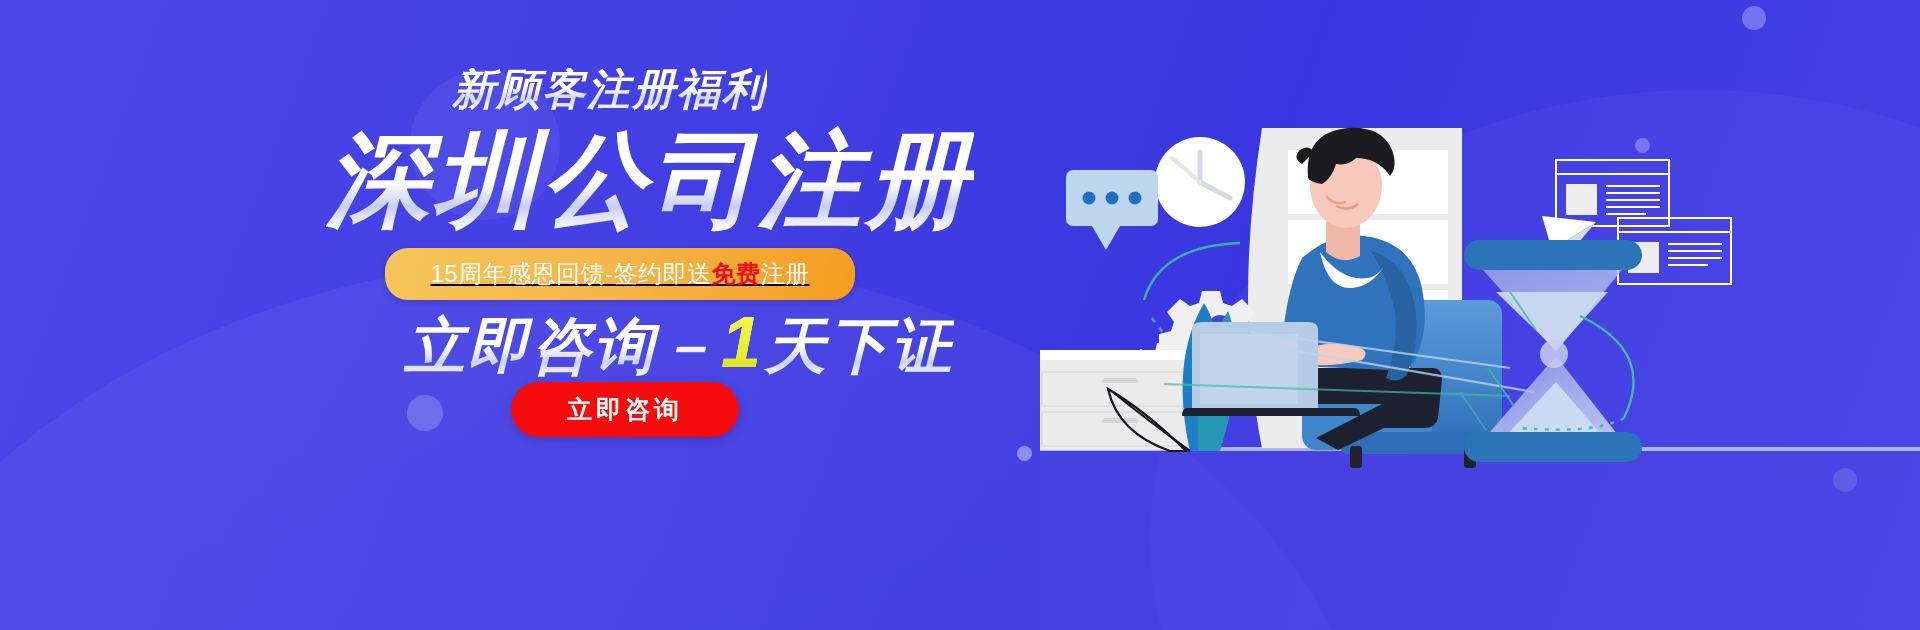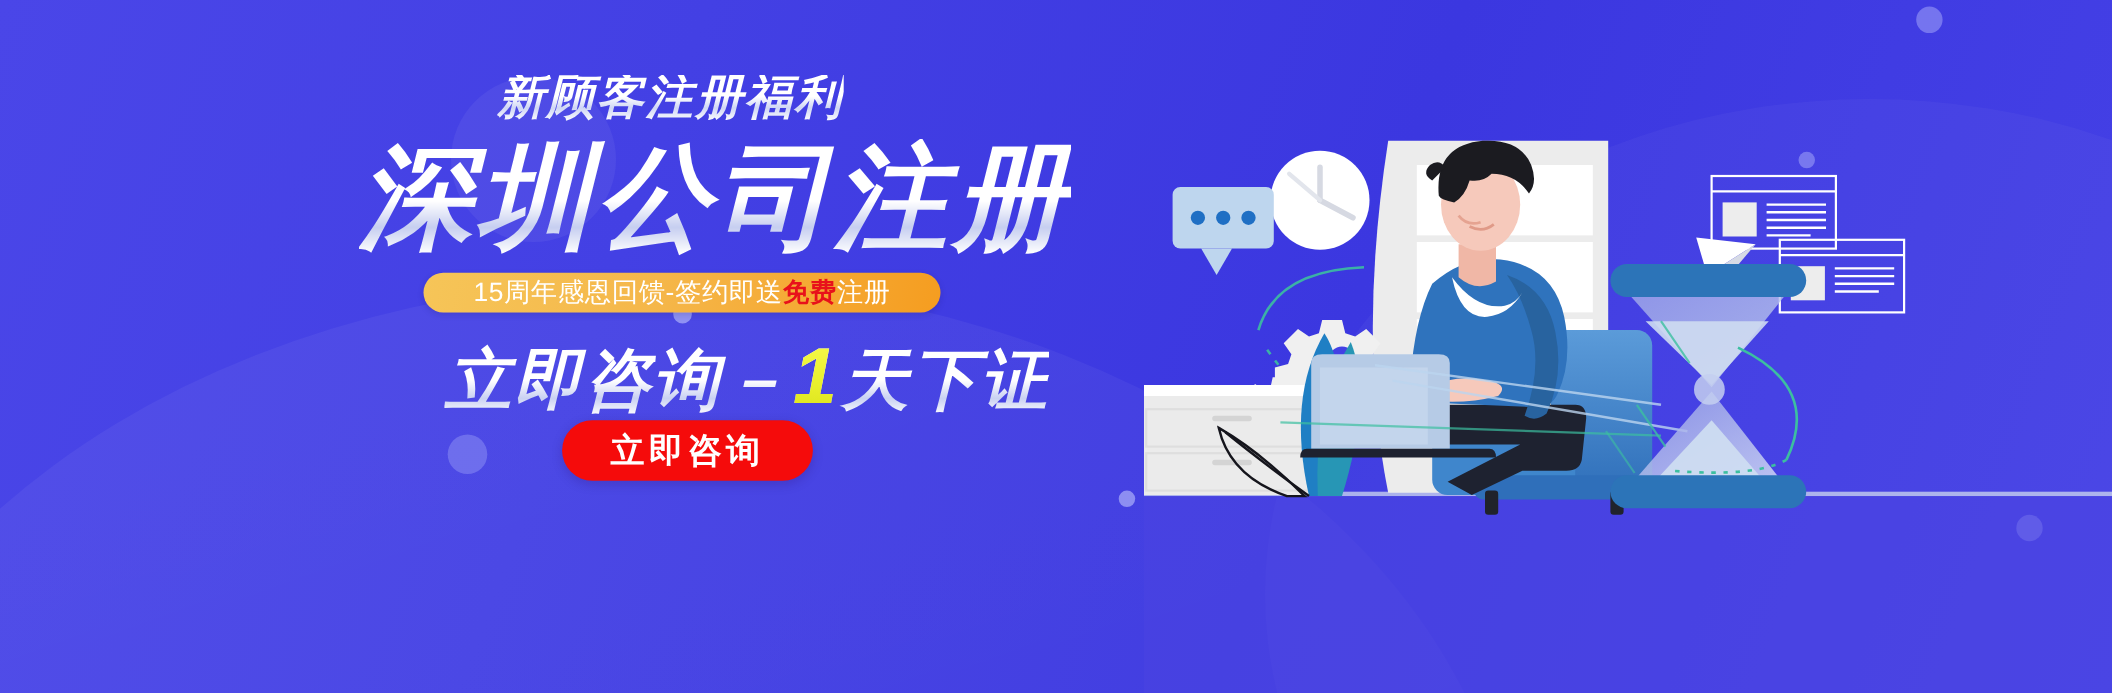--- a/index.html
+++ b/index.html
@@ -58,24 +58,25 @@
     letter-spacing:4px; line-height:1.05;
     background:linear-gradient(#ffffff 40%, #ffffff 52%, #c6cef0 74%, #ffffff 96%);
     -webkit-background-clip:text; background-clip:text;
     color:transparent; -webkit-text-fill-color:transparent;
     white-space:nowrap;
     text-align:center;
   }
 
   .pill{
     position:absolute; left:385px; top:248px;
-    width:470px; height:36px; border-radius:23px;
+    width:470px; height:52px; border-radius:23px;
     background:linear-gradient(100deg,#f6c558 0%,#f5b74a 45%,#f59d20 100%);
     display:flex; align-items:center; justify-content:center;
     box-shadow:0 2px 6px rgba(20,20,90,.18);
+    text-decoration:underline;
   }
   .pill-text{
     font-size:24px; color:#ffffff; white-space:nowrap; letter-spacing:.5px;
   }
   .pill-text .hl{ color:#e8111b; font-weight:bold; }
 
   .tagline{
     position:absolute; left:404px; top:306px;
     font-size:61px; font-weight:bold; font-style:italic;
     letter-spacing:2px; line-height:1;
@@ -94,21 +95,21 @@
 
   .cta{
     position:absolute; left:511px; top:382px;
     width:228px; height:55px; border-radius:28px;
     background:#f50b0b;
     border:none; cursor:pointer;
     display:flex; align-items:center; justify-content:center;
     box-shadow:0 3px 10px rgba(40,10,90,.22);
   }
   .cta-label{
-    color:#ffffff; font-size:31px; font-weight:bold; letter-spacing:4px;text-align:center;
+    color:#ffffff; font-size:25px; font-weight:bold; letter-spacing:4px;text-align:center;
   }
 
   
   .illus{ position:absolute; left:1040px; top:0; width:880px; height:630px; }
   svg{ display:block; }
 </style>
 </head>
 <body>
 
 <div id="banner">

